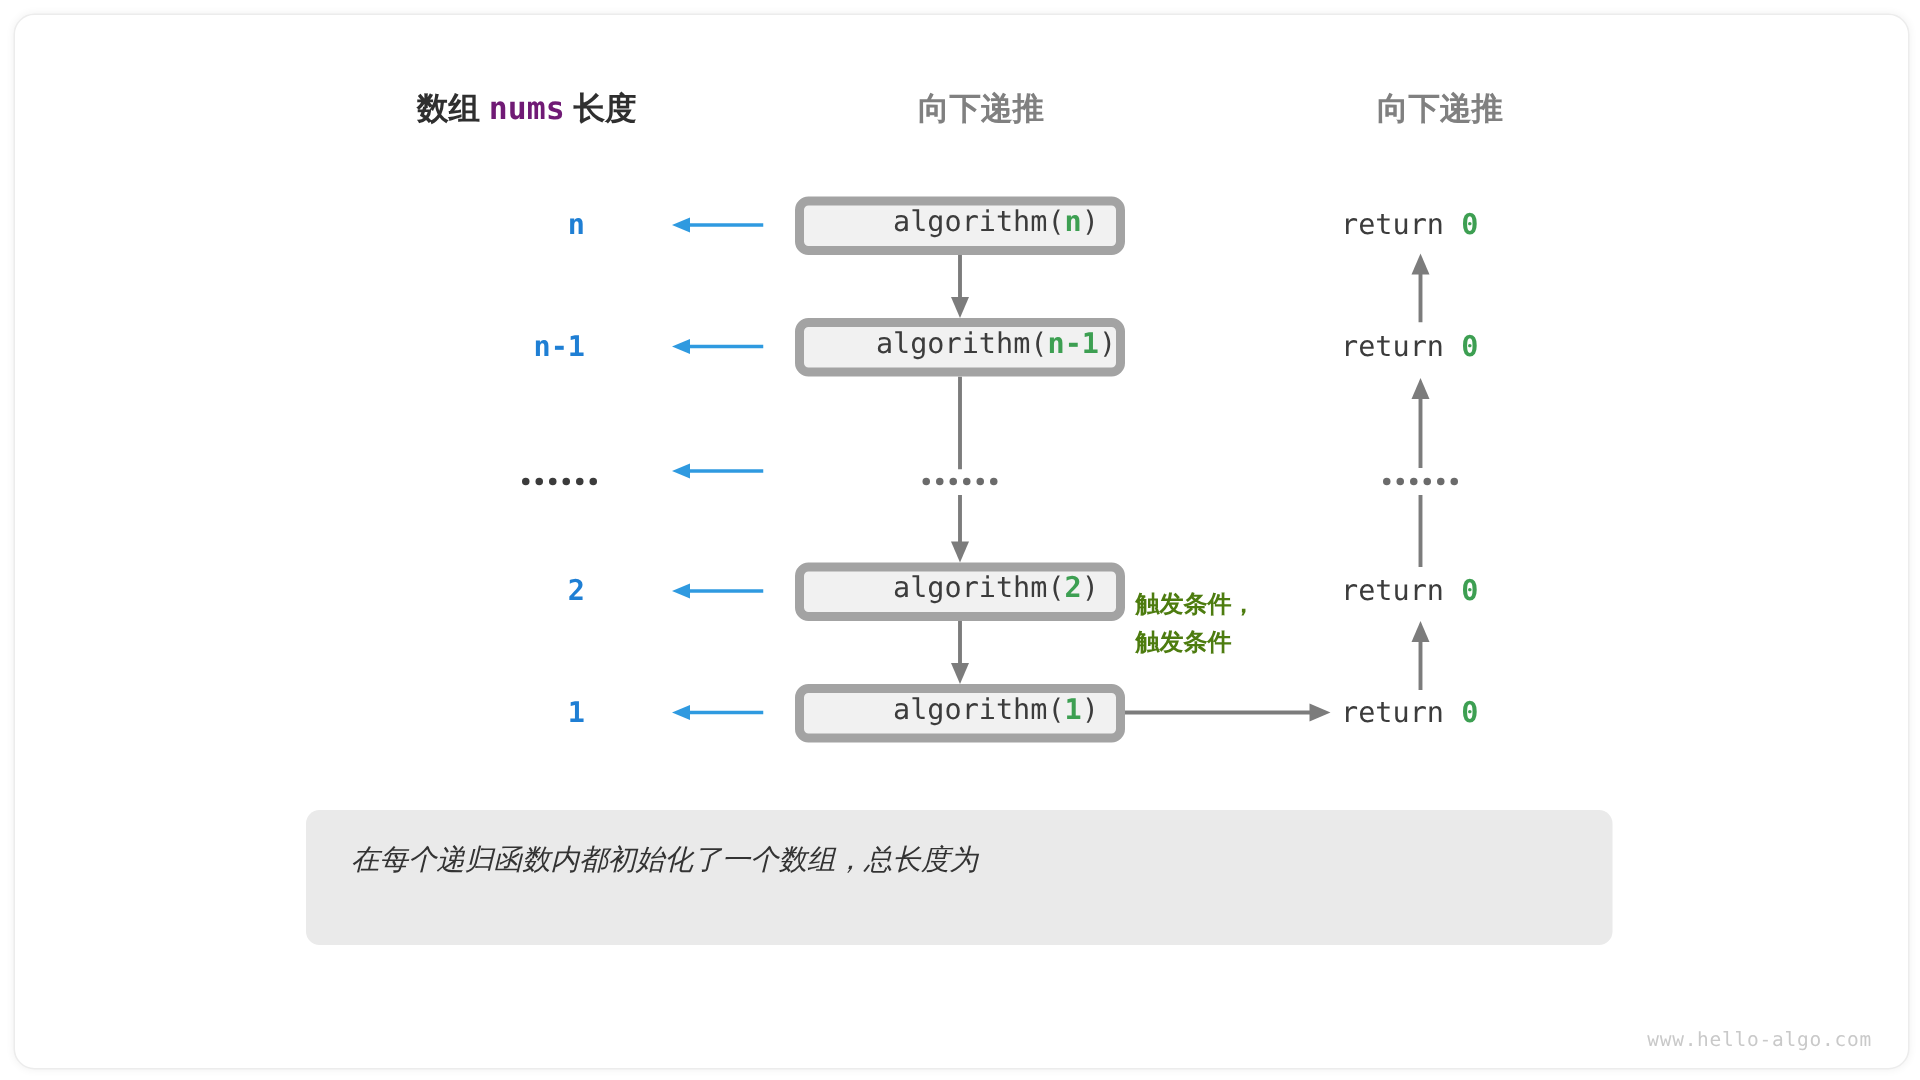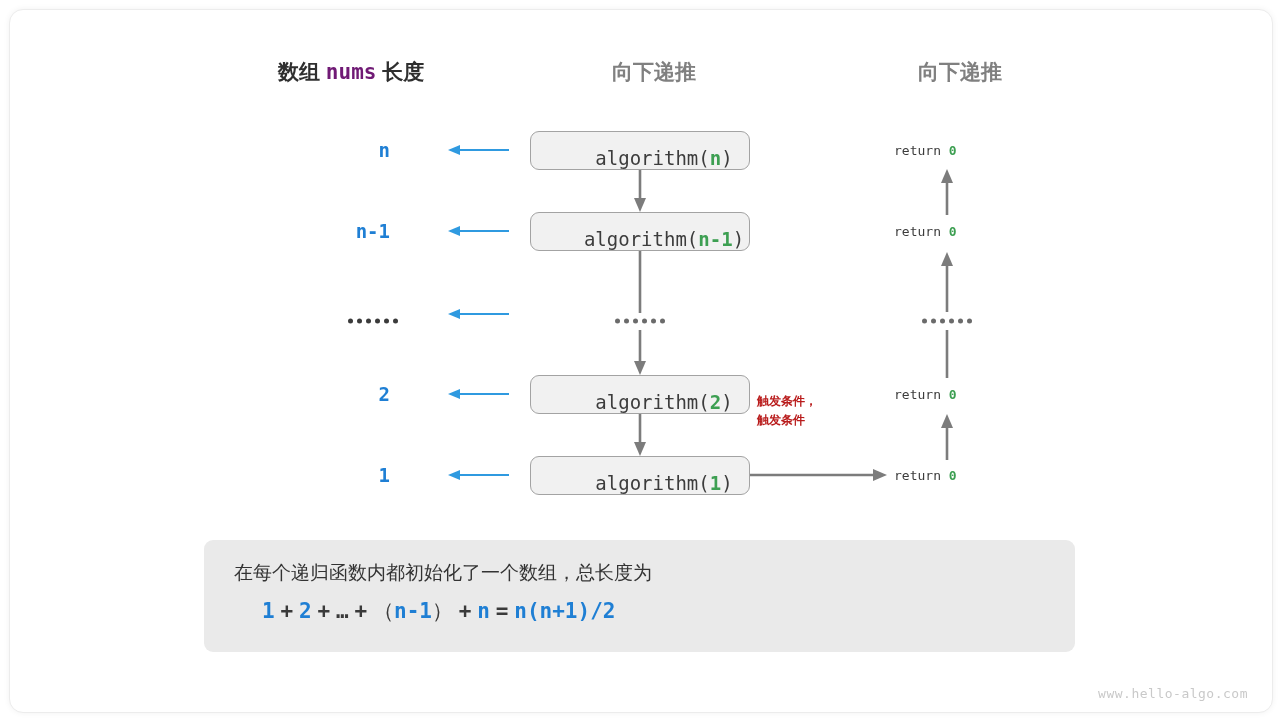--- a/index.html
+++ b/index.html
@@ -74,65 +74,66 @@
   .blue-arrow {
     position: absolute;
     transform: translateY(-50%);
   }
 
   
   .callbox {
     position: absolute;
     box-sizing: border-box;
     background: #f1f1f1;
-    border: 1px solid #a3a3a3;
+    border: 6px solid #a3a3a3;
     border-radius: 9px;
     display: flex;
-    align-items: flex-end;
+    align-items: flex-start;
     justify-content: center;
     font-family: "DejaVu Sans Mono", monospace;
     font-size: 19px;
     color: #3c3c3c;
     white-space: nowrap;
     letter-spacing: 0px;
     padding-left: 48px;
   }
   .callbox .arg { color: #3d9f52; font-weight: bold; }
 
   
   .ret {
     position: absolute;
     font-family: "DejaVu Sans Mono", monospace;
-    font-size: 13px;
+    font-size: 19px;
     color: #3c3c3c;
     white-space: nowrap;
     transform: translateY(-50%);
   }
   .ret .zero { color: #3d9f52; font-weight: bold; }
 
   
   .trigger-note {
     position: absolute;
     font-weight: bold;
-    font-size: 12px;
-    color: #b91c1c;
+    font-size: 16px;
+    color: #4d7c0f;
     line-height: 1.55;
     text-align: left;
     white-space: nowrap;
   }
 
   
   .summary-box {
     position: absolute;
     left: 204px;
     top: 540px;
     width: 871px;
-    height: 112px;
+    height: 90px;
     background: #eaeaea;
     border-radius: 9px;
+    font-style: italic;
   }
   .sum-line1 {
     position: absolute;
     left: 30px;
     top: 20px;
     font-size: 19px;
     color: #333333;
     white-space: nowrap;
   }
   .sum-line2 {
@@ -299,30 +300,17 @@
   <svg class="abs" style="left:939px; top:330px;" width="16" height="48" viewBox="0 0 16 48">
     <line x1="8" y1="48" x2="8" y2="0" stroke="#7c7c7c" stroke-width="2.6"></line>
   </svg>
   <svg class="abs" style="left:939px; top:410px;" width="16" height="50" viewBox="0 0 16 50">
     <line x1="8" y1="50" x2="8" y2="14" stroke="#7c7c7c" stroke-width="2.6"></line>
     <path d="M8 4 L2 18 L14 18 Z" fill="#7c7c7c"></path>
   </svg>
 
   <div class="summary-box">
     <div class="sum-line1">在每个递归函数内都初始化了一个数组，总长度为</div>
-    <div class="sum-line2">
-      <span class="num">1</span>
-      <span class="op">+</span>
-      <span class="num">2</span>
-      <span class="op">+</span>
-      <span class="op">…</span>
-      <span class="op">+</span>
-      <span class="paren">（</span><span class="num">n-1</span><span class="paren">）</span>
-      <span class="op">+</span>
-      <span class="num">n</span>
-      <span class="op">=</span>
-      <span class="num">n(n+1)/2</span>
-    </div>
 
   </div>
 
   <div class="watermark">www.hello-algo.com</div>
 </div>
 
 </body></html>

